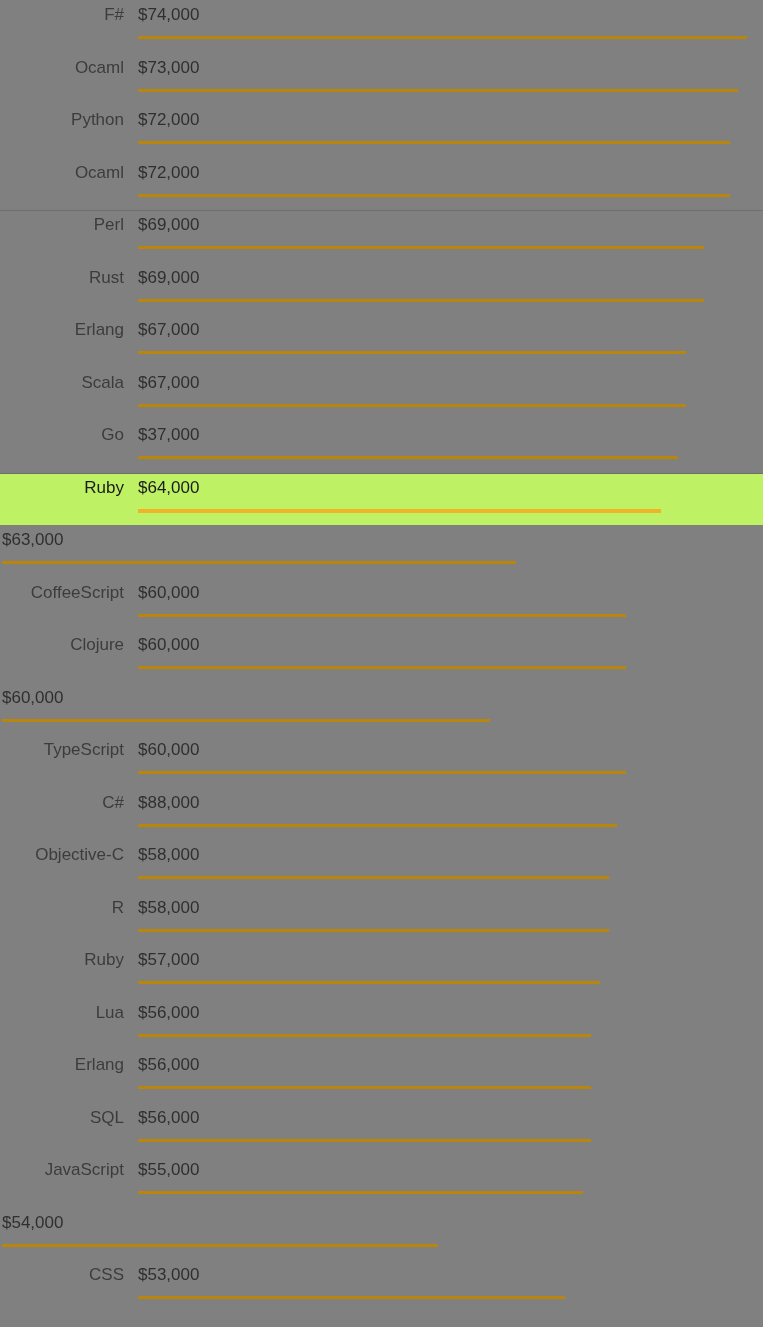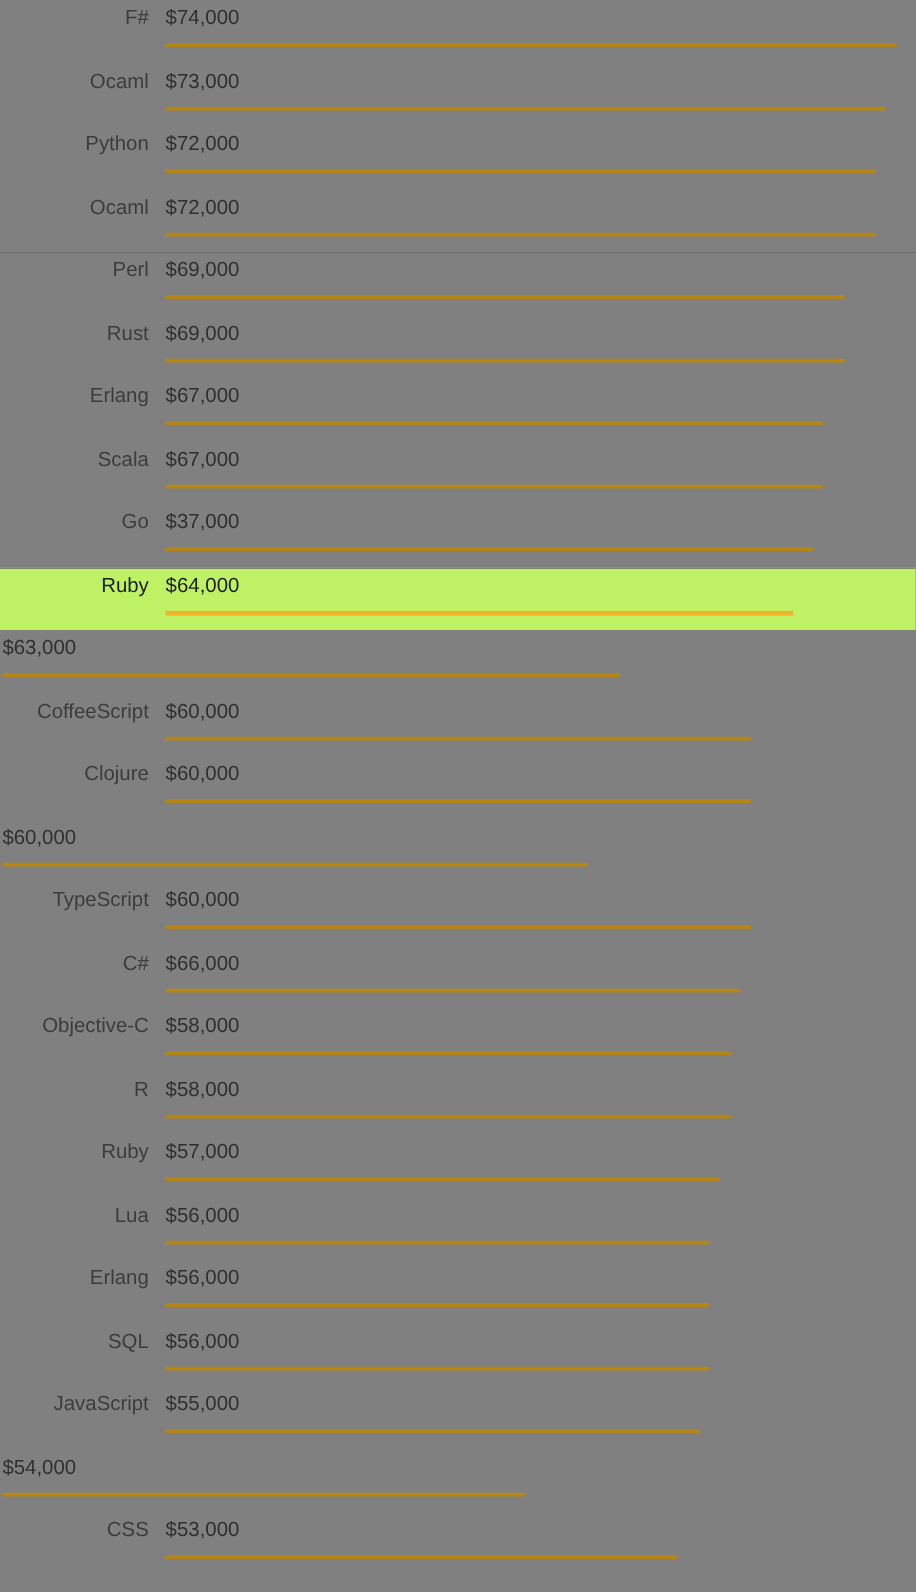--- a/index.html
+++ b/index.html
@@ -186,21 +186,21 @@
     <div class="row">
       <div class="label">TypeScript</div>
       <div class="barwrap">
         <div class="value">$60,000</div>
         <div class="bar" style="width: 488px;"></div>
       </div>
     </div>
     <div class="row">
       <div class="label">C#</div>
       <div class="barwrap">
-        <div class="value">$66,000</div>
+        <div class="value">$88,000</div>
         <div class="bar" style="width: 479px;"></div>
       </div>
     </div>
     <div class="row">
       <div class="label">Objective-C</div>
       <div class="barwrap">
         <div class="value">$58,000</div>
         <div class="bar" style="width: 471px;"></div>
       </div>
     </div>

